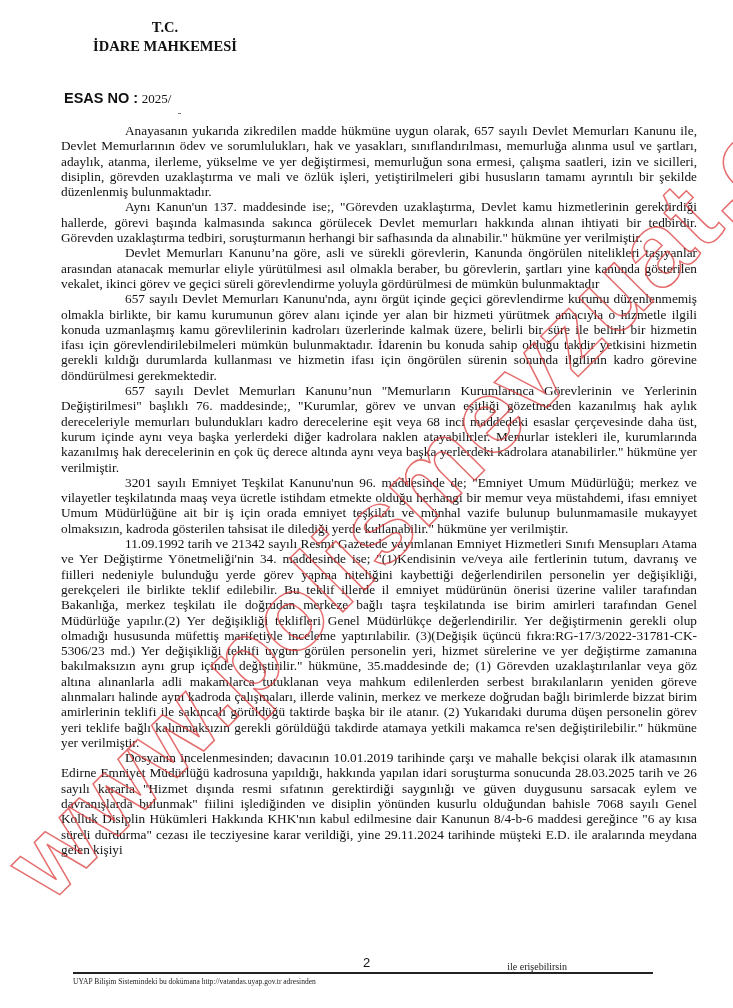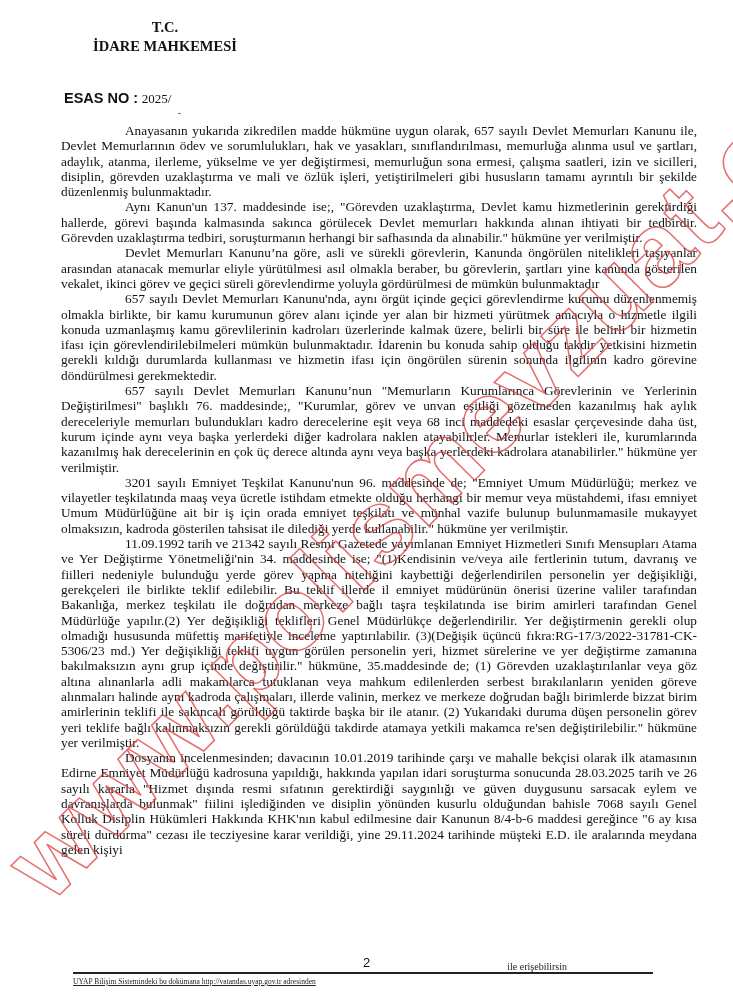--- a/index.html
+++ b/index.html
@@ -26,21 +26,21 @@
   .body p { margin: 0; text-indent: 64px; }
 
   .page-num {
     position: absolute; left: 0; width: 733px; top: 955px;
     text-align: center; font-family: "Liberation Sans", sans-serif; font-size: 13px;
   }
   .footer-rule {
     position: absolute; left: 73px; top: 972px; width: 580px; height: 2px; background: #222;
   }
   .footer-left {
-    position: absolute; left: 73px; top: 977px; font-size: 7.5px; color: #222; text-decoration: underline;
+    position: absolute; left: 73px; top: 977px; font-size: 7.5px; color: #222;
   }
   .footer-right {
     position: absolute; right: 80px; top: 961px; font-size: 10px; color: #222;
   }
 
   .watermark {
     position: absolute; left: -120px; top: 470px; width: 990px;
     transform: rotate(-45deg); transform-origin: 50% 50%;
     font-family: "Liberation Sans", "DejaVu Sans", sans-serif;
     font-size: 104px; font-weight: bold; letter-spacing: 2px;

